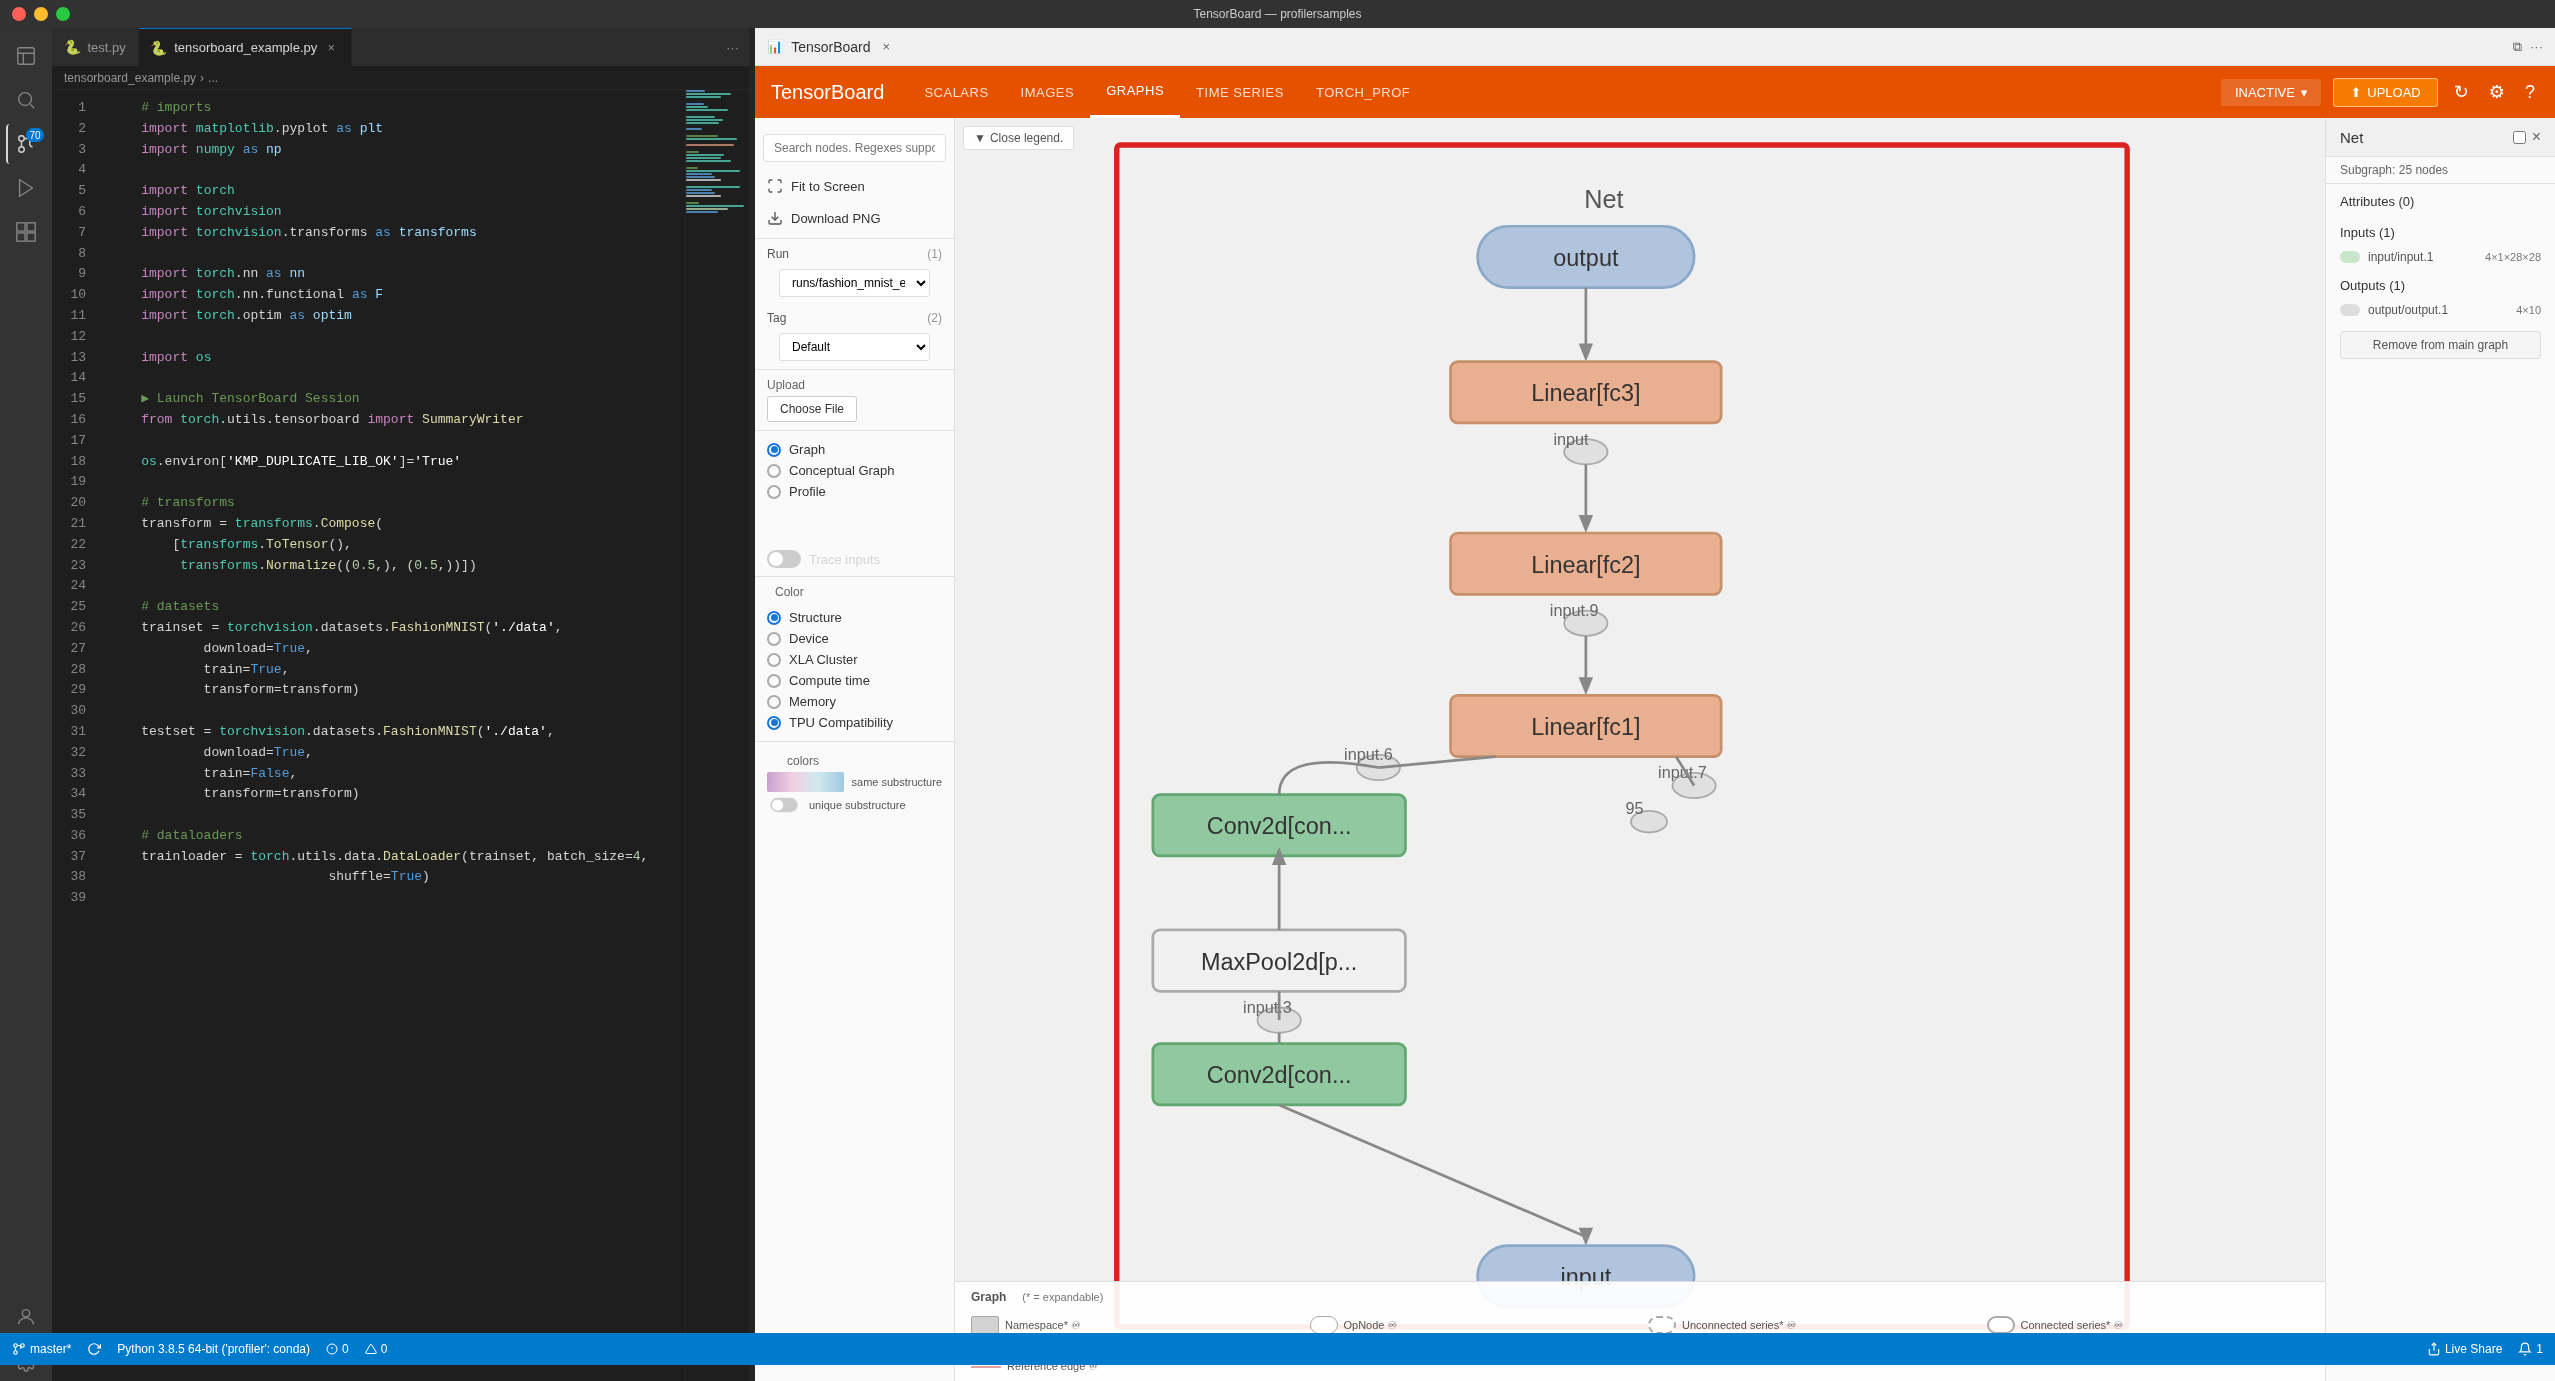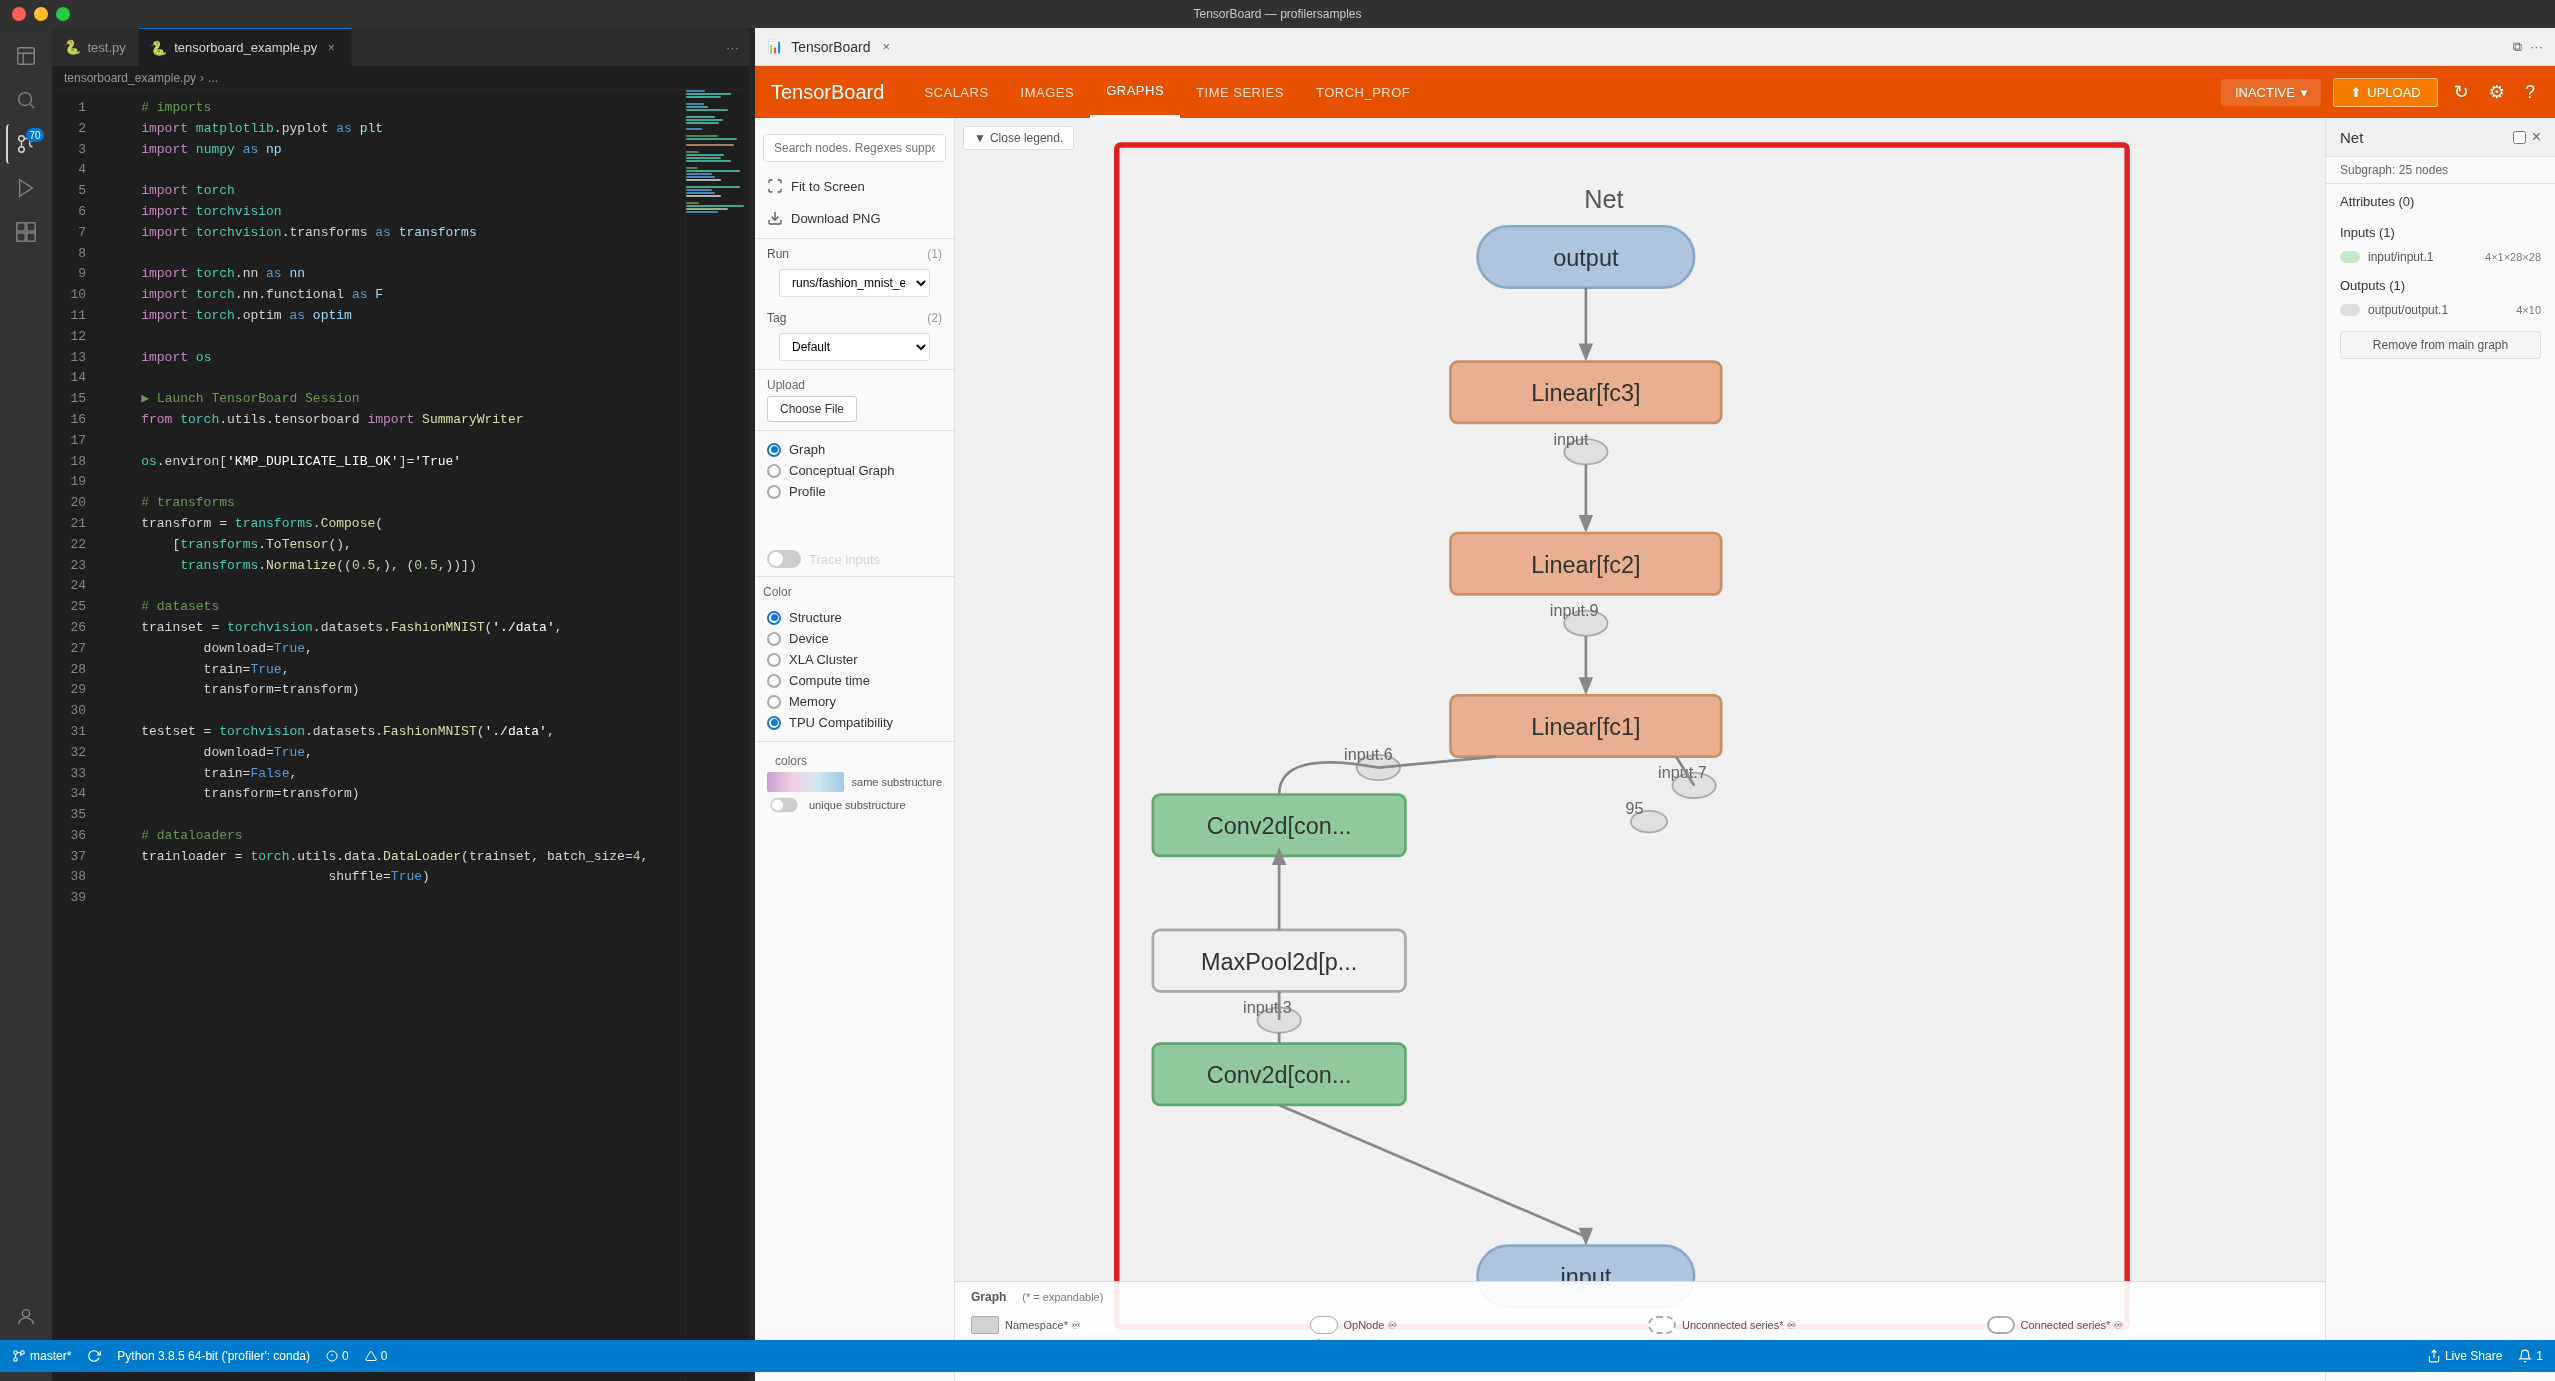--- a/index.html
+++ b/index.html
@@ -90,21 +90,21 @@
     .tb-radio-row { display: flex; align-items: center; gap: 8px; padding: 3px 12px; font-size: 13px; color: #333; cursor: pointer; }
     .tb-radio { width: 14px; height: 14px; border-radius: 50%; border: 2px solid #aaa; display: flex; align-items: center; justify-content: center; flex-shrink: 0; }
     .tb-radio.selected { border-color: #1976d2; }
     .tb-radio.selected::after { content: ''; width: 7px; height: 7px; background: #1976d2; border-radius: 50%; }
 
     .tb-toggle-row { display: flex; align-items: center; gap: 8px; padding: 4px 12px; font-size: 13px; margin-top: 40px; }
     .tb-toggle { width: 34px; height: 18px; background: #ccc; border-radius: 9px; position: relative; cursor: pointer; }
     .tb-toggle::after { content: ''; width: 14px; height: 14px; background: white; border-radius: 50%; position: absolute; top: 2px; left: 2px; transition: left 0.2s; }
 
     .tb-color-group { padding: 4px 0; }
-    .tb-color-section-label { font-size: 12px; color: #666; padding: 4px 8px; }
+    .tb-color-section-label { font-size: 12px; color: #666; padding: 4px 8px; margin-left: 12px; }
 
     .tb-substructure-group { padding: 4px 12px; }
     .tb-substructure-row { display: flex; align-items: center; gap: 8px; margin-bottom: 4px; }
     .tb-sub-swatch { height: 20px; flex: 1; border-radius: 2px; }
     .tb-sub-label { font-size: 11px; color: #555; white-space: nowrap; }
 
     
     .tb-graph-area { flex: 1; position: relative; overflow: hidden; background: #f0f0f0; }
     .tb-close-legend { position: absolute; top: 8px; left: 8px; background: rgba(255,255,255,0.9); border: 1px solid #ddd; border-radius: 3px; padding: 4px 10px; font-size: 12px; color: #555; cursor: pointer; z-index: 10; display: flex; align-items: center; gap: 4px; }
 
@@ -126,21 +126,21 @@
     .tb-right-header { display: flex; align-items: center; justify-content: space-between; padding: 10px 14px; background: #f0f0f0; border-bottom: 1px solid #e0e0e0; }
     .tb-right-title { font-size: 15px; font-weight: 500; color: #333; }
     .tb-right-close { color: #666; cursor: pointer; font-size: 16px; }
     .tb-right-subtitle { font-size: 12px; color: #666; padding: 6px 14px; border-bottom: 1px solid #e0e0e0; }
     .tb-section-header { font-size: 13px; font-weight: 400; color: #333; padding: 10px 14px 6px; }
     .tb-attr-row { display: flex; align-items: center; gap: 8px; padding: 4px 14px; font-size: 12px; color: #555; }
     .tb-attr-icon { width: 20px; height: 12px; background: #c8e6c9; border-radius: 6px; flex-shrink: 0; }
     .tb-remove-btn { margin: 10px 14px; padding: 6px 10px; background: #f5f5f5; border: 1px solid #ddd; border-radius: 3px; font-size: 12px; color: #555; cursor: pointer; text-align: center; }
 
     
-    .statusbar { height: 26px; background: #007acc; display: flex; align-items: center; padding: 16px 12px; gap: 16px; font-size: 12px; color: white; position: fixed; bottom: 9px; left: 0; right: 0; }
+    .statusbar { height: 26px; background: #007acc; display: flex; align-items: center; padding: 16px 12px; gap: 16px; font-size: 12px; color: white; position: fixed; bottom: 16px; left: 0; right: 0; }
     .statusbar-item { display: flex; align-items: center; gap: 4px; cursor: pointer; }
     .statusbar-right { margin-left: auto; display: flex; gap: 16px; }
 
     
     .minimap-visual { width: 64px; height: 100%; background: #1e1e1e; opacity: 0.8; overflow: hidden; }
     .minimap-line { height: 2px; margin-bottom: 1.2px; border-radius: 1px; }
 
     
     .graph-container { position: absolute; inset: 0; display: flex; align-items: center; justify-content: center; }
     .graph-svg { width: 100%; height: 100%; }

